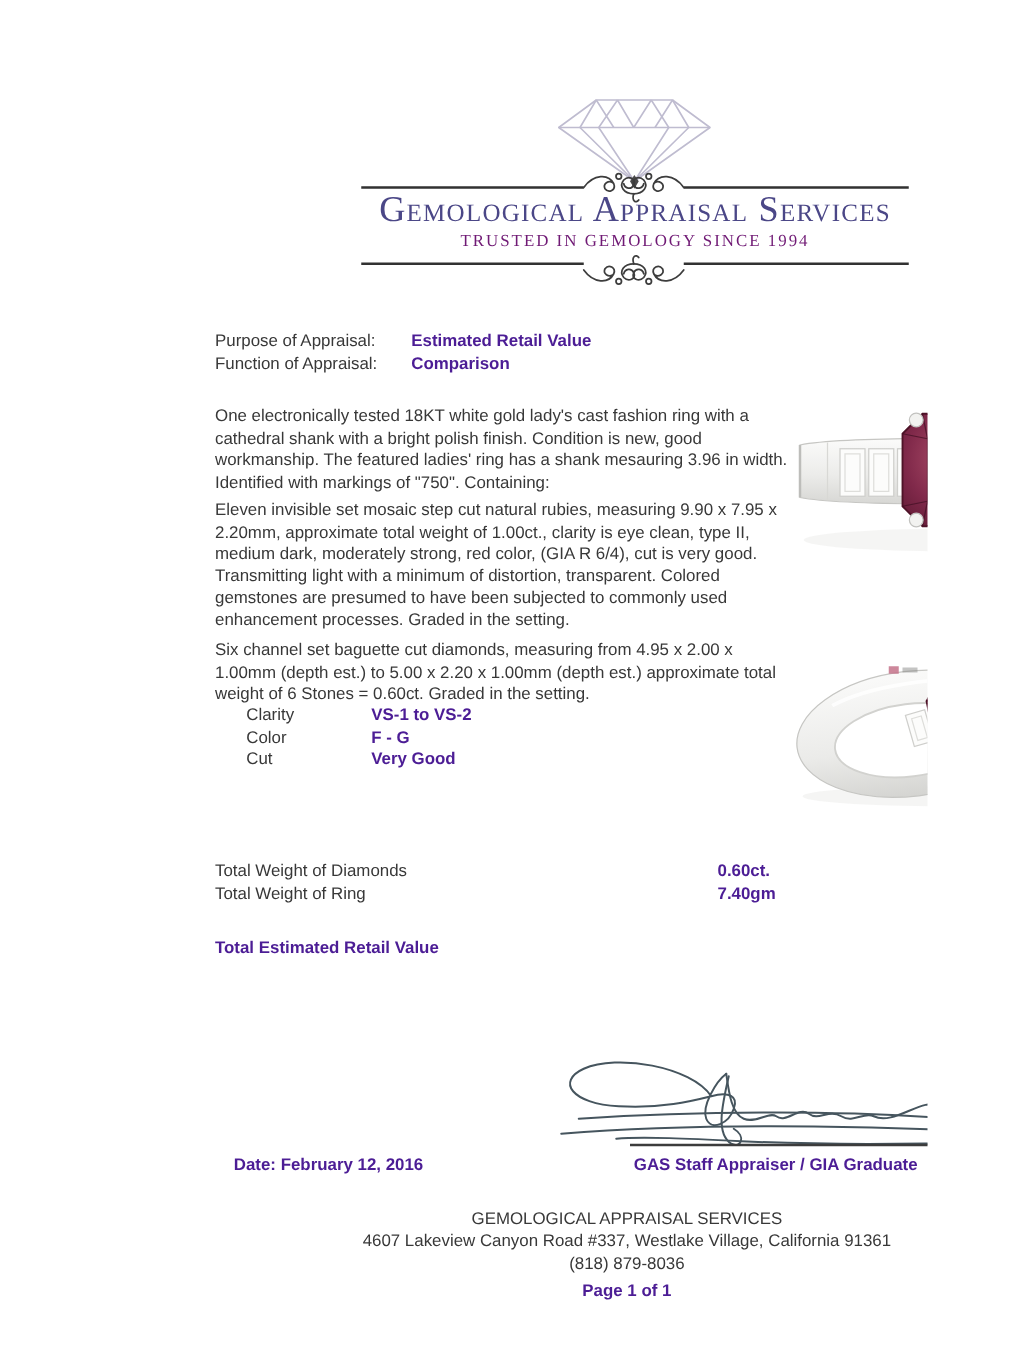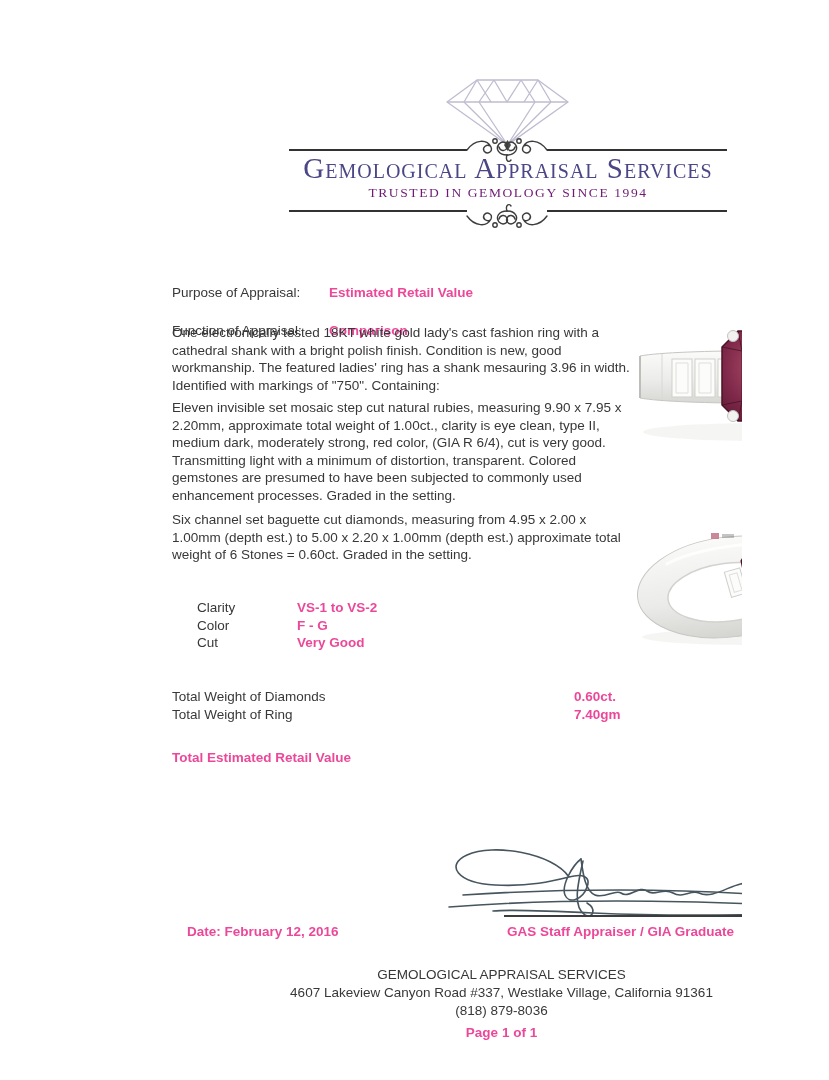--- a/index.html
+++ b/index.html
@@ -3,21 +3,21 @@
 <meta charset="utf-8">
 <style>
   * { margin:0; padding:0; box-sizing:border-box; }
   html,body { background:#ffffff; }
   .page {
     position:relative; width:655px; height:1080px; margin:0 auto;
     background:#ffffff; overflow:hidden;
     font-family:"Liberation Sans", sans-serif;
     color:#383838; font-size:13.5px; line-height:17.5px;
   }
-  .b { font-weight:700; color:#ec4899; }
+  .b { font-weight:700; color:#4c1d95; }
 
   
   .diamond-art { position:absolute; left:352px; top:72px; }
   .rule { position:absolute; height:0; border-top:2px solid #323232; }
   .rule-tl { left:202px; top:149px; width:178px; }
   .rule-tr { left:460px; top:149px; width:180px; }
   .rule-bl { left:202px; top:210px; width:178px; }
   .rule-br { left:460px; top:210px; width:180px; }
   .ornament { position:absolute; left:378px; width:84px; height:30px; }
   .ornament.top { top:135px; }
@@ -29,31 +29,31 @@
     color:#4b4787; font-weight:500; white-space:nowrap;
   }
   .logo-tagline {
     position:absolute; left:110px; top:184px; width:622px; text-align:center;
     font-family:"Liberation Serif", serif;
     font-size:13.5px; letter-spacing:1.6px; color:#701a75; white-space:nowrap;
   }
 
   
   .meta { position:absolute; left:85px; top:264px; }
-  .meta-row { display:flex;margin-top:20px; }
+  .meta-row { display:flex; }
   .meta-label { width:157px; }
 
   
   .para { position:absolute; left:85px; width:462px; }
   .para1 { top:304px;margin-top:20px; }
   .para2 { top:399px; }
   .para3 { top:511px; }
 
   
-  .grades { position:absolute; left:110px; top:563px;margin-top:36px; }
+  .grades { position:absolute; left:110px; top:563px; }
   .grade-row { display:flex; }
   .grade-label { width:100px; }
 
   
   .photo { position:absolute; }
   .photo-front { left:545px; top:306px; }
   .photo-side  { left:542px; top:495px; }
 
   
   .totals { position:absolute; left:85px; top:688px; width:660px; }

